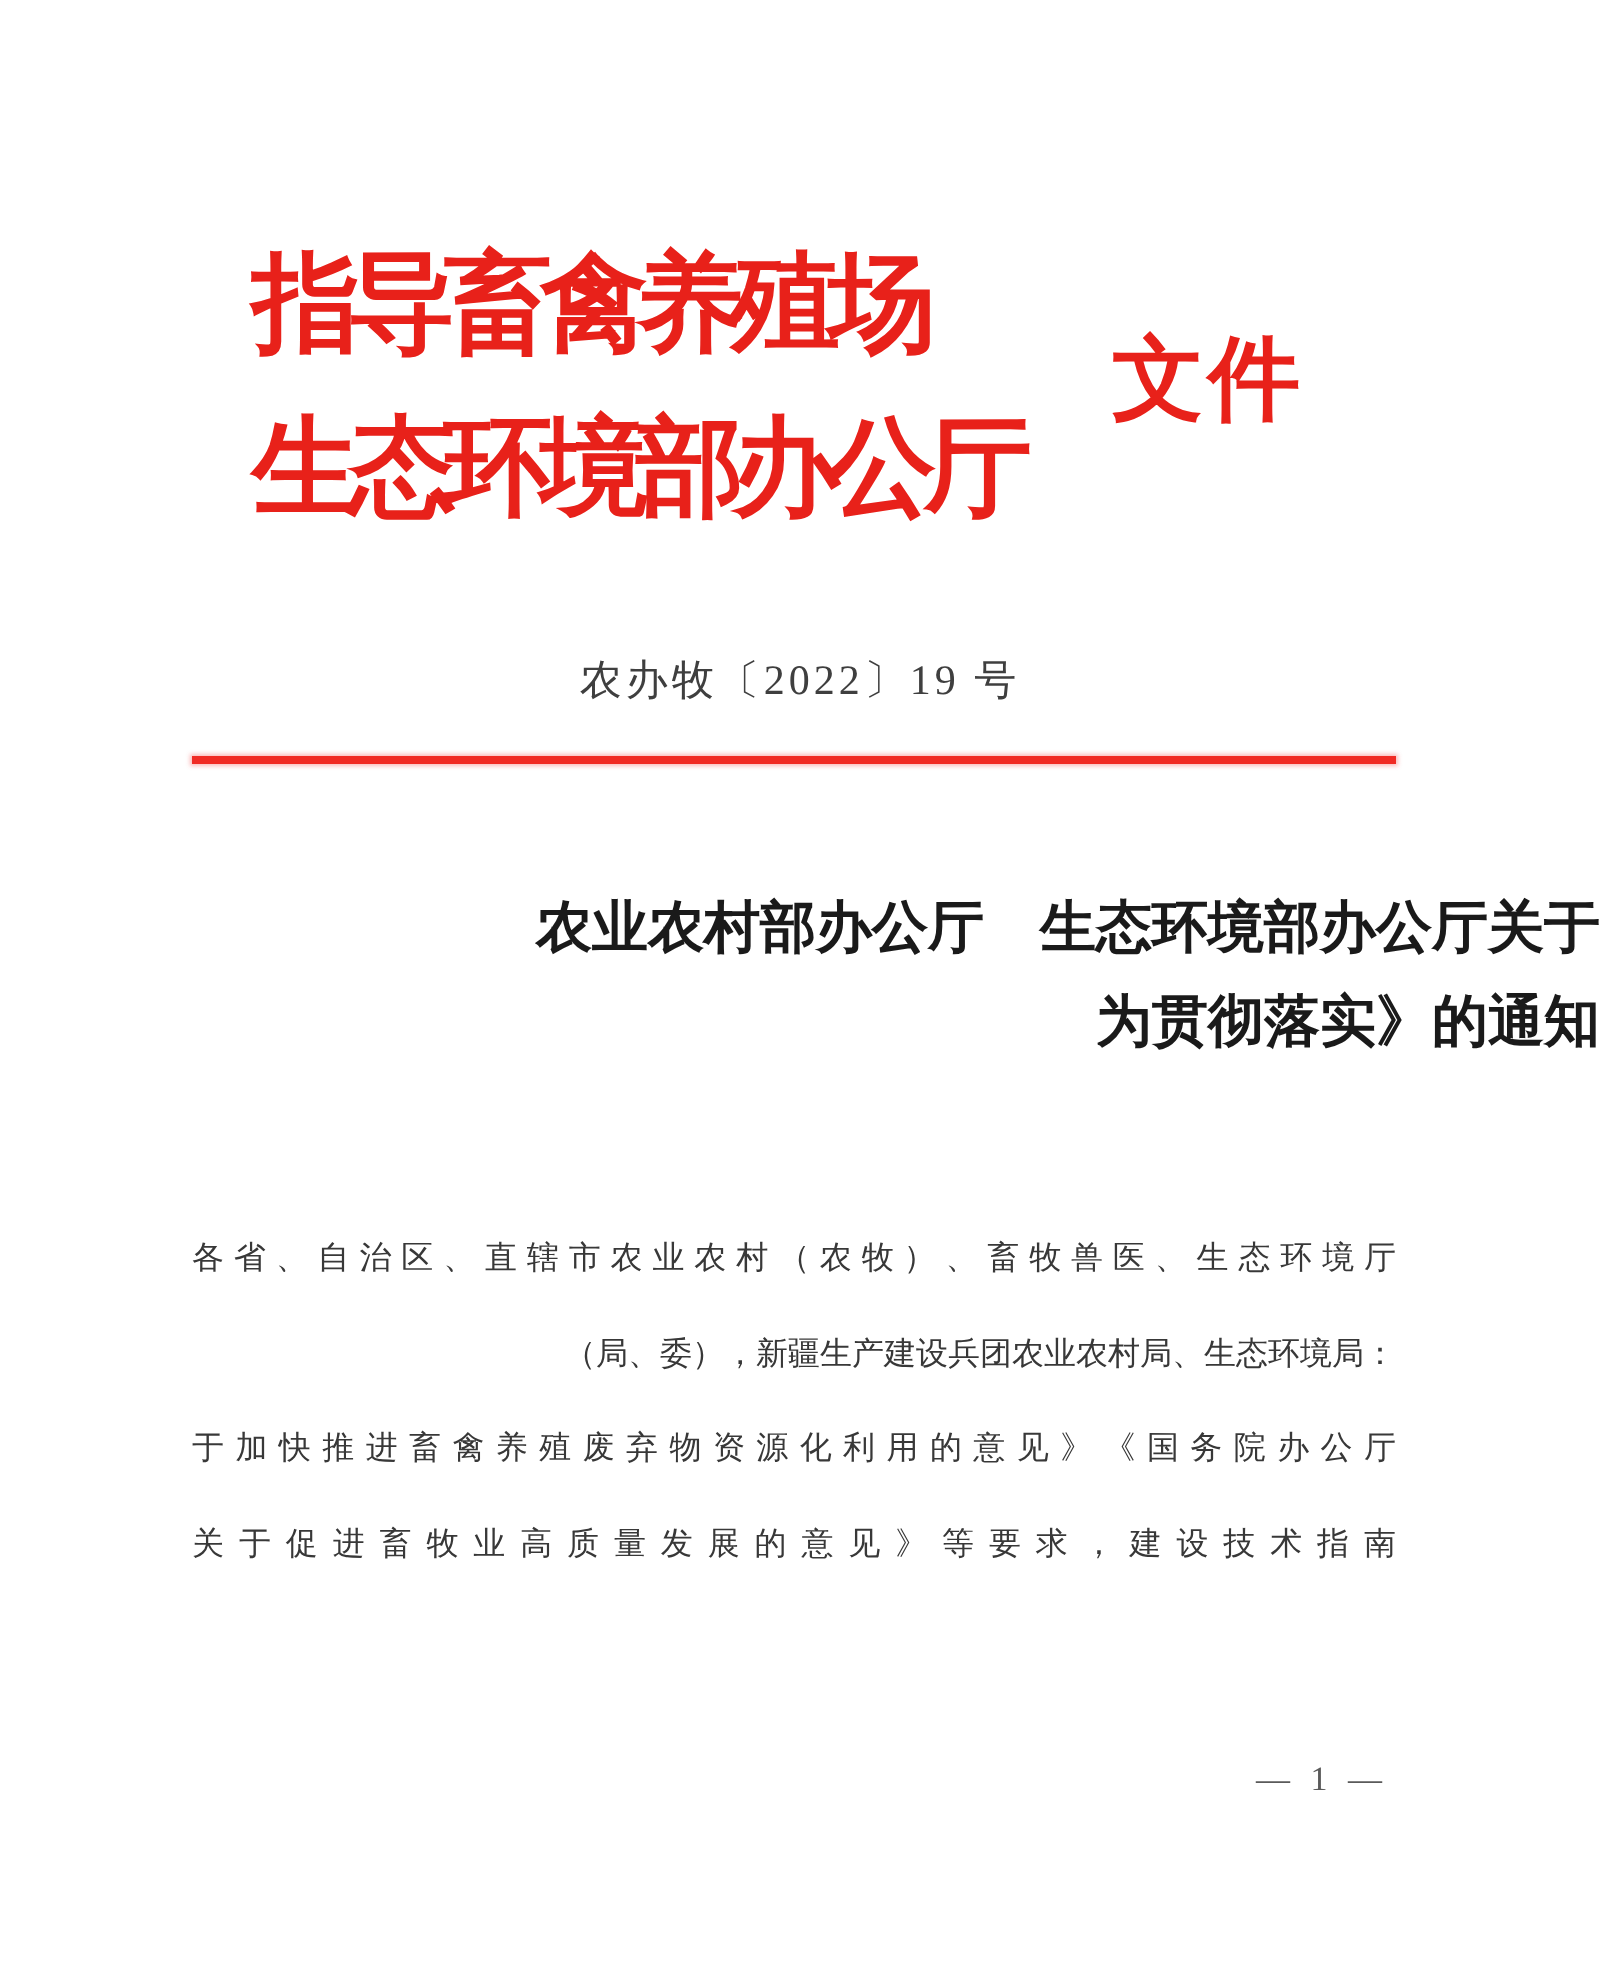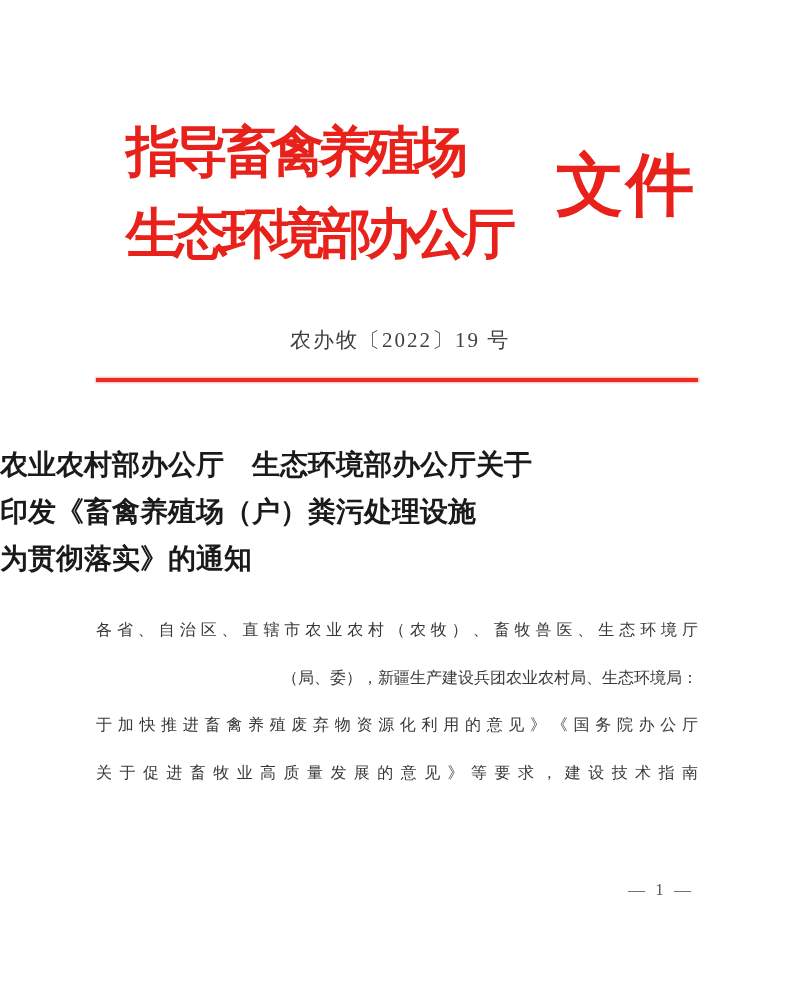--- a/index.html
+++ b/index.html
@@ -35,27 +35,26 @@
     line-height: 82px;
     font-weight: bold;
     letter-spacing: -6px;
     color: var(--header-red);
     white-space: nowrap;
   }
   .doc-word {
     position: absolute;
     left: 556px;
     top: 160px;
-    font-size: 68px;
+    font-size: 46px;
     line-height: 60px;
     font-weight: bold;
     letter-spacing: 2px;
     color: var(--header-red);
     white-space: nowrap;
-    font-family: Liberation Mono, monospace;
   }
 
   
   .doc-number {
     position: absolute;
     top: 326px;
     left: 0;
     right: 0;
     text-align: center;
     font-size: 21px;
@@ -73,21 +72,21 @@
     background: var(--rule-red);
     box-shadow: 0 0 2px 1px rgba(240, 60, 60, 0.35);
   }
 
   
   .title {
     position: absolute;
     top: 441px;
     left: 0;
     right: 0;
-    text-align: left;
+    text-align: right;
     font-size: 28px;
     line-height: 47px;
     font-weight: bold;
     color: var(--title-text);
   }
 
   
   .body {
     position: absolute;
     top: 606px;
@@ -131,21 +130,20 @@
   </div>
 
   <div class="doc-word">文件</div>
 
   <div class="doc-number">农办牧〔2022〕19 号</div>
 
   <div class="red-rule"></div>
 
   <div class="title">
     <div>农业农村部办公厅　生态环境部办公厅关于</div>
-    <div>印发《畜禽养殖场（户）粪污处理设施</div>
     <div>为贯彻落实》的通知</div>
   </div>
 
   <div class="body">
       <div class="body-line just">各省、自治区、直辖市农业农村（农牧）、畜牧兽医、生态环境厅</div>
       <div class="body-line">（局、委），新疆生产建设兵团农业农村局、生态环境局：</div>
       <div class="body-line just">于加快推进畜禽养殖废弃物资源化利用的意见》《国务院办公厅</div>
       <div class="body-line just">关于促进畜牧业高质量发展的意见》等要求，建设技术指南</div>
     </div>
 

